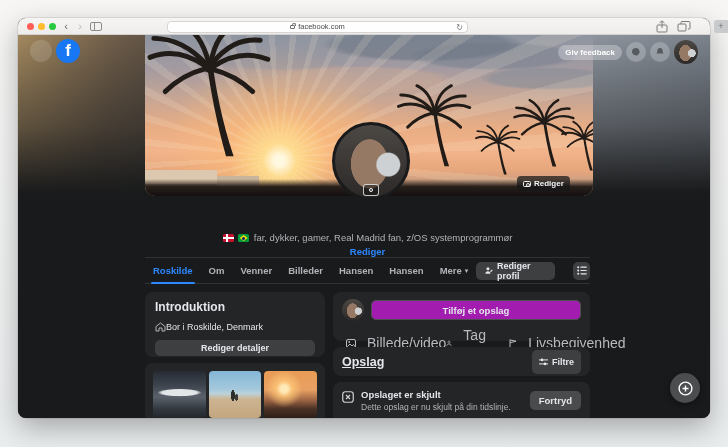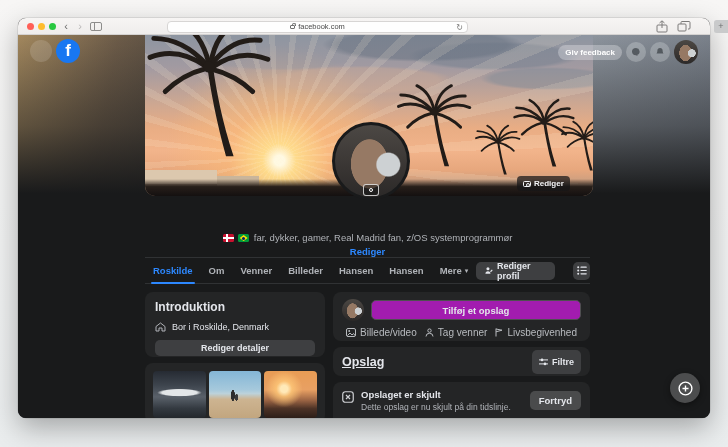--- a/index.html
+++ b/index.html
@@ -121,21 +121,21 @@
   .tab .caret { margin-left:3px; font-size:7px; }
   .tabs-right { margin-left:auto; display:flex; gap:18px; align-items:center; }
   .btn-gray { background:#3e3f41; border-radius:5px; color:#e4e6eb; font-size:9px; font-weight:600;
               display:flex; align-items:center; justify-content:center; gap:4px; }
   .edit-profile-btn { height:18px; padding:0 9px; }
   .log-btn { width:20px; height:18px; }
 
   .card { position:absolute; background:#242526; border-radius:8px; z-index:6; }
   .intro-card { left:127px; top:257px; width:180px; height:65px; padding:8px 10px; }
   .card-title { font-size:12px; font-weight:bold; color:#e4e6eb; }
-  .intro-row { display:flex; align-items:flex-start; gap:6px; margin-top:8px; font-size:9px; color:#e4e6eb; }
+  .intro-row { display:flex; align-items:flex-start; margin-top:8px; font-size:9px; color:#e4e6eb; }
   .intro-btn { margin-top:8px; width:100%; height:16px; font-size:9px; }
 
   .photos-card { left:127px; top:328px; width:180px; height:60px; padding:8px; }
   .photo-grid { display:flex; gap:3px; }
   .thumb { width:52.6px; height:47px; border-radius:4px; }
   .thumb-boat { background:
       radial-gradient(ellipse 60% 12% at 50% 46%, #e3e6e8 0 55%, rgba(227,230,232,0) 70%),
       linear-gradient(180deg,#262b33 0%,#3d444d 30%,#5a616a 55%,#333940 80%,#23272c 100%); }
   .thumb-beach { background:
       radial-gradient(ellipse 5% 16% at 46% 52%, #2d2d2d 0 70%, rgba(45,45,45,0) 80%),
@@ -144,21 +144,21 @@
   .thumb-sunset { background:
       radial-gradient(circle at 38% 38%, #ffe9b8 0 8%, rgba(255,200,120,.8) 18%, rgba(255,170,100,0) 42%),
       linear-gradient(180deg,#e89c55 0%,#e8a063 40%,#9c6544 62%,#4c3226 80%,#2c1e18 100%); }
 
   .composer-card { left:315px; top:257px; width:257px; height:49px; padding:7px 9px; }
   .composer-top { display:flex; align-items:center; gap:7px; }
   .composer-avatar { width:22px; height:22px; border-radius:50%; flex:0 0 auto; }
   .composer-input { flex:1; height:20px; background:#a21caf; border:1px solid #4e4f50; border-radius:5px;
                     color:#e4e6eb; font-size:9.5px; font-weight:600; display:flex; align-items:center; justify-content:center; }
   .composer-actions { display:flex; justify-content:space-between; margin-top:6px; padding:0 4px; }
-  .composer-action { display:flex; align-items:center; gap:4px; font-size:10px; color:#b8bbbf; }
+  .composer-action { display:flex; align-items:center; gap:11px; font-size:14px; color:#b8bbbf; }
   .composer-action svg { stroke:#b8bbbf; }
 
   .posts-strip { left:315px; top:312px; width:257px; height:29px; padding:0 9px;
                  display:flex; align-items:center; justify-content:space-between; }
   .posts-title { font-size:12.5px; font-weight:bold; color:#e4e6eb;text-decoration:underline; }
   .filter-btn { height:17px; padding:12px 7px; }
 
   .hidden-card { left:315px; top:347px; width:257px; height:44px; padding:7px 9px;
                  display:flex; align-items:flex-start; gap:7px; }
   .hidden-icon { flex:0 0 auto; margin-top:2px; }

